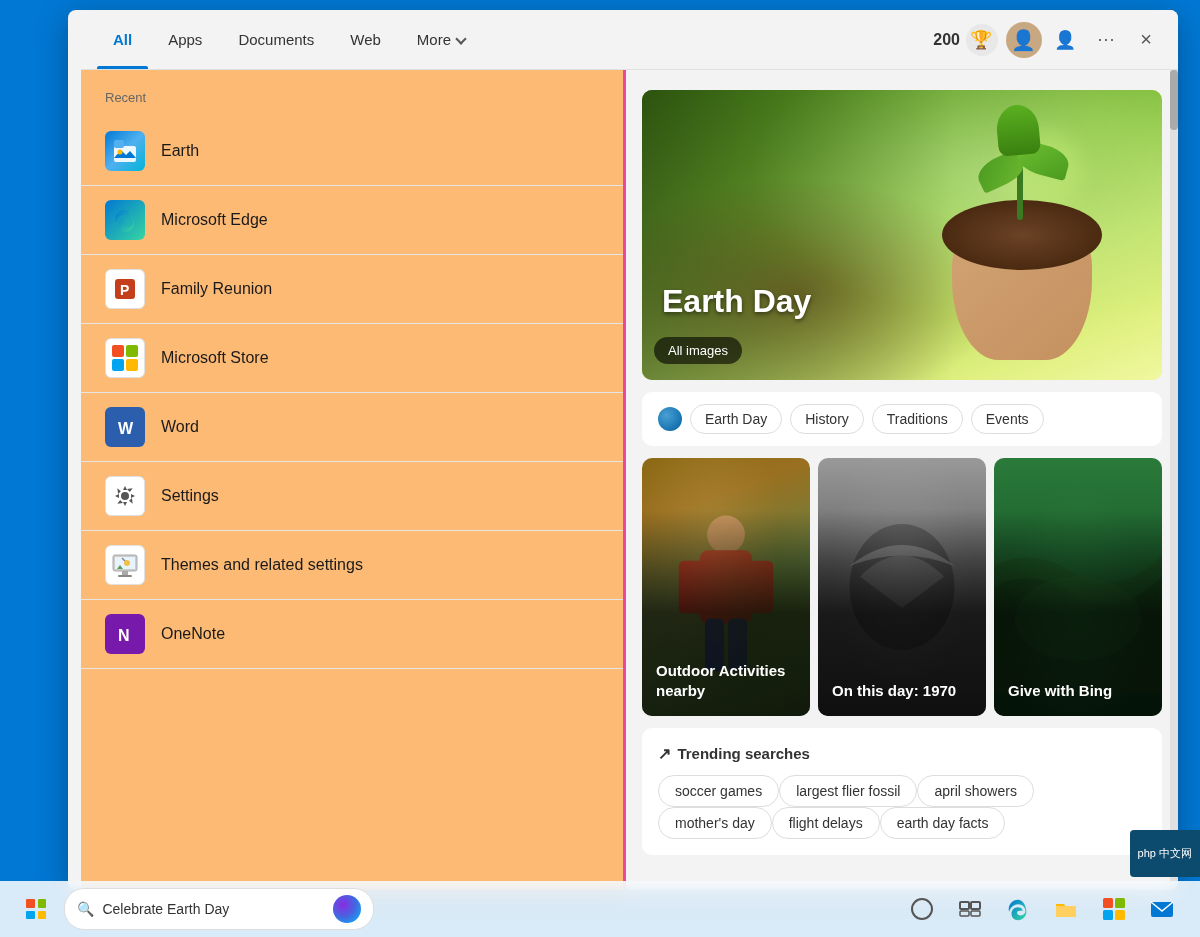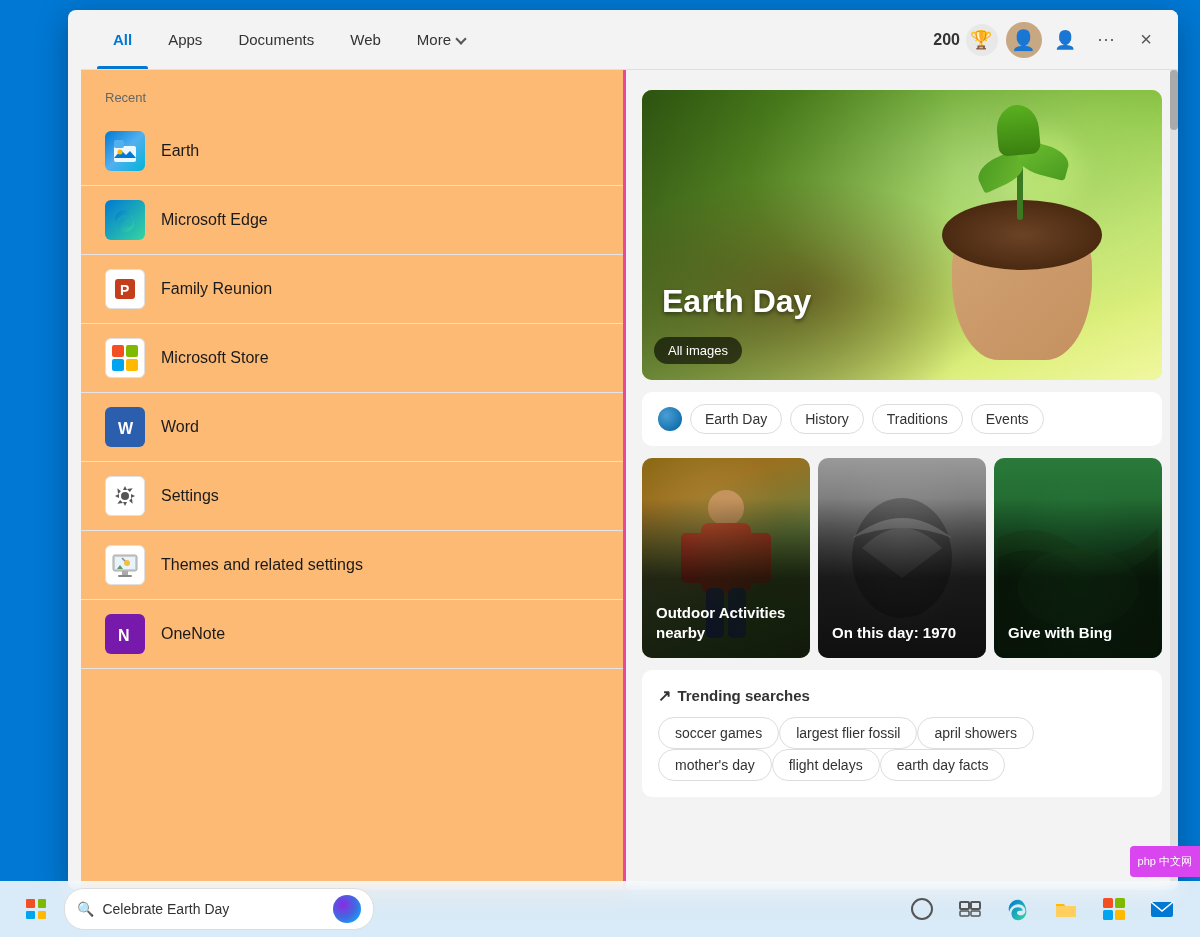--- a/index.html
+++ b/index.html
@@ -341,21 +341,21 @@
       display: flex;
       gap: 8px;
       margin-bottom: 12px;
     }
 
     .small-card {
       flex: 1;
       border-radius: 10px;
       overflow: hidden;
       position: relative;
-      height: 200px;
+      height: 258px;
       cursor: pointer;
     }
 
     .small-card-overlay {
       position: absolute;
       inset: 0;
       background: linear-gradient(to top, rgba(0,0,0,0.7) 40%, transparent 80%);
     }
 
     .small-card-label {
@@ -493,24 +493,24 @@
       justify-content: center;
       cursor: pointer;
       font-size: 22px;
     }
 
     
     .cn-badge {
       position: absolute;
       bottom: 60px;
       right: 0;
-      background: #d946ef;
+      background: #0c4a6e;
       color: white;
       font-size: 11px;
-      padding: 8px 8px;
+      padding: 16px 8px;
       border-radius: 4px 0 0 4px;
     }
 
     .chevron-down {
       display: inline-block;
       border: solid #555;
       border-width: 0 2px 2px 0;
       padding: 3px;
       transform: rotate(45deg);
       margin-bottom: 2px;

